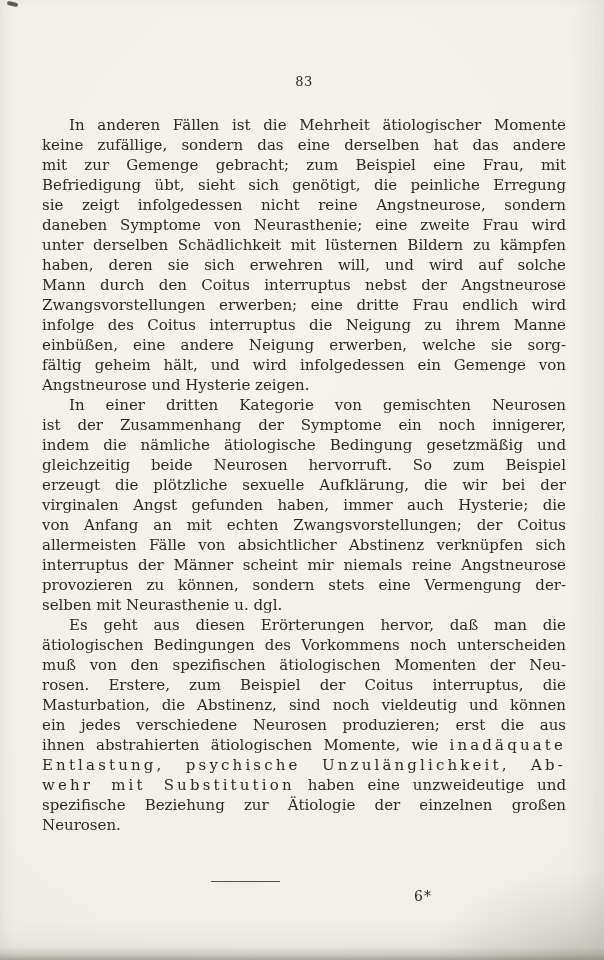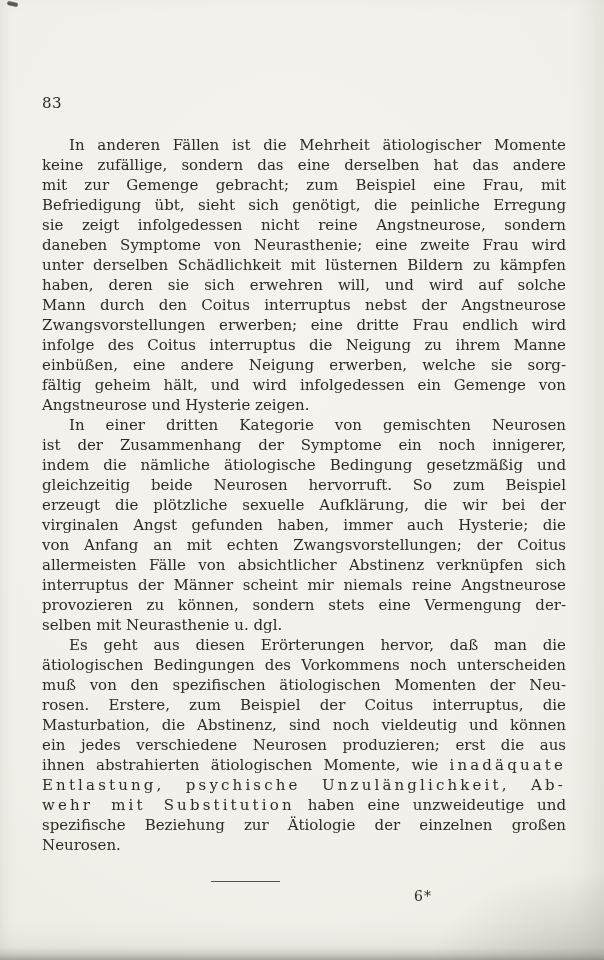--- a/index.html
+++ b/index.html
@@ -21,33 +21,31 @@
       background: radial-gradient(ellipse 130% 110% at 48% 35%,
                   #f5f3ed 0%, #f2f0ea 50%, #ebe8e0 85%, #e1ded4 100%);
       box-shadow: inset -10px -14px 28px rgba(70, 66, 58, 0.10),
                   inset 8px 0 18px -10px rgba(70, 66, 58, 0.08);
     }
     .page-number {
       position: absolute;
       top: 74px;
       left: 42px;
       width: 524px;
-      text-align: left;
-      font-size: 15px;
+      text-align: center;
+      font-size: 13px;
       letter-spacing: 0.5px;
-      margin-top: 20px;
     }
     .text-block {
       position: absolute;
       left: 42px;
       top: 115px;
       width: 524px;
       font-size: 15px;
       line-height: 20px;
-      margin-top: 20px;
     }
     .para { margin: 0; }
     .ln {
       display: block;
       text-align: justify;
       white-space: normal;
     }
     .jl { text-align-last: justify; }
     .first { text-indent: 27px; }
     .sp {

